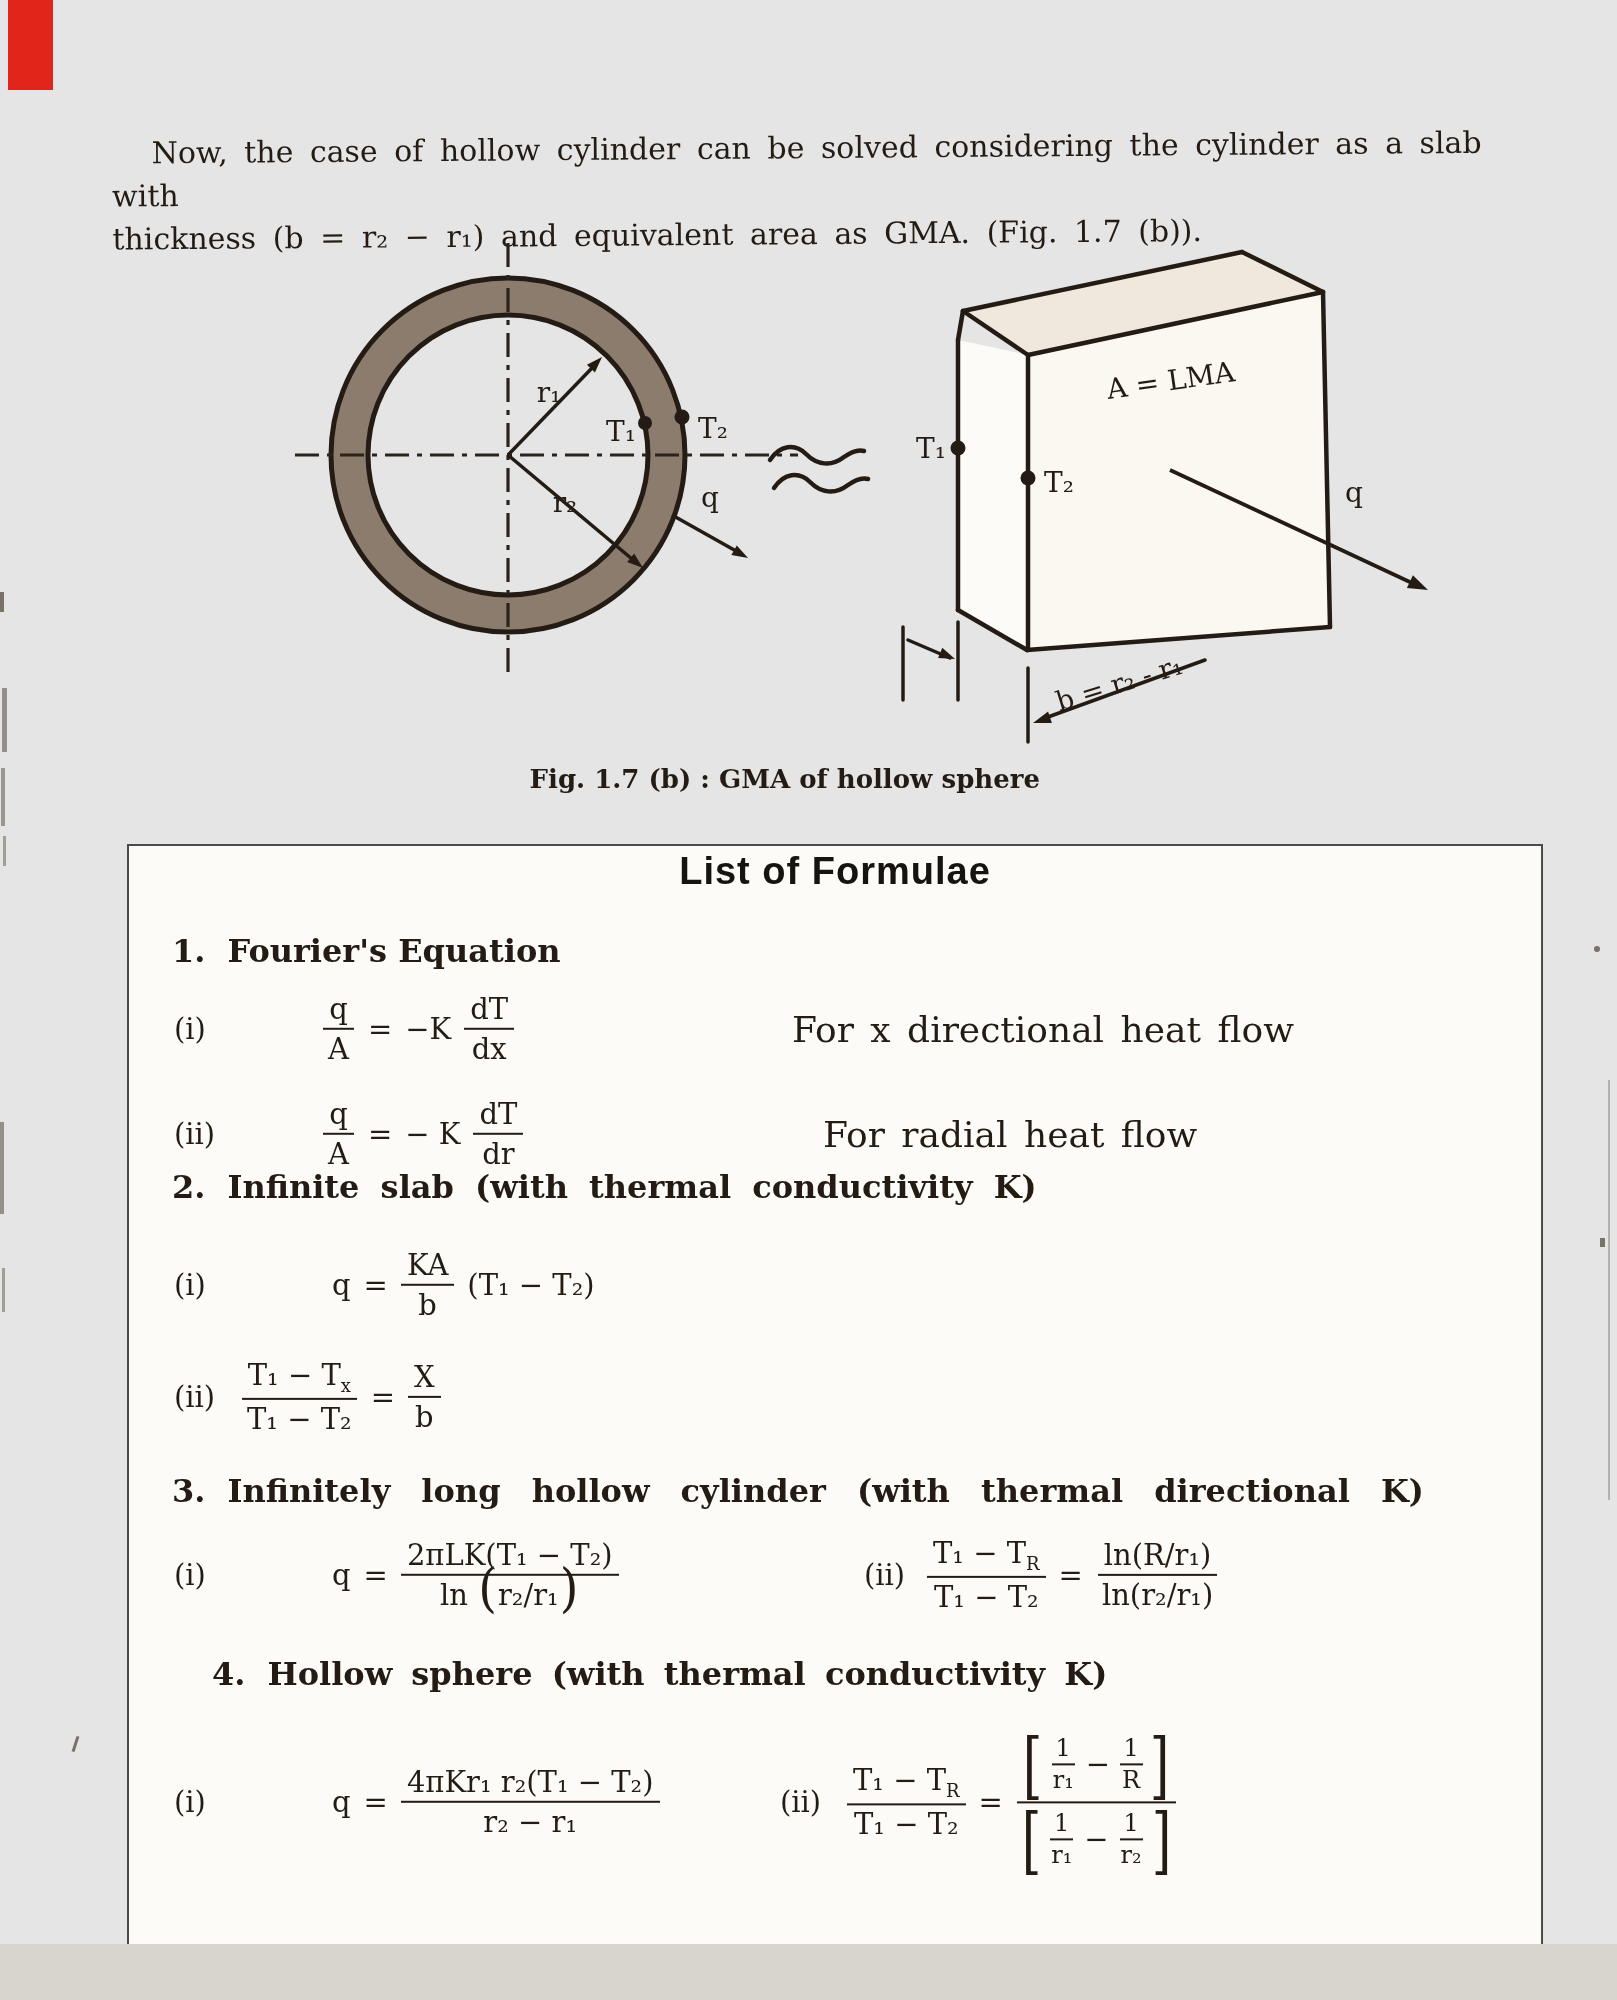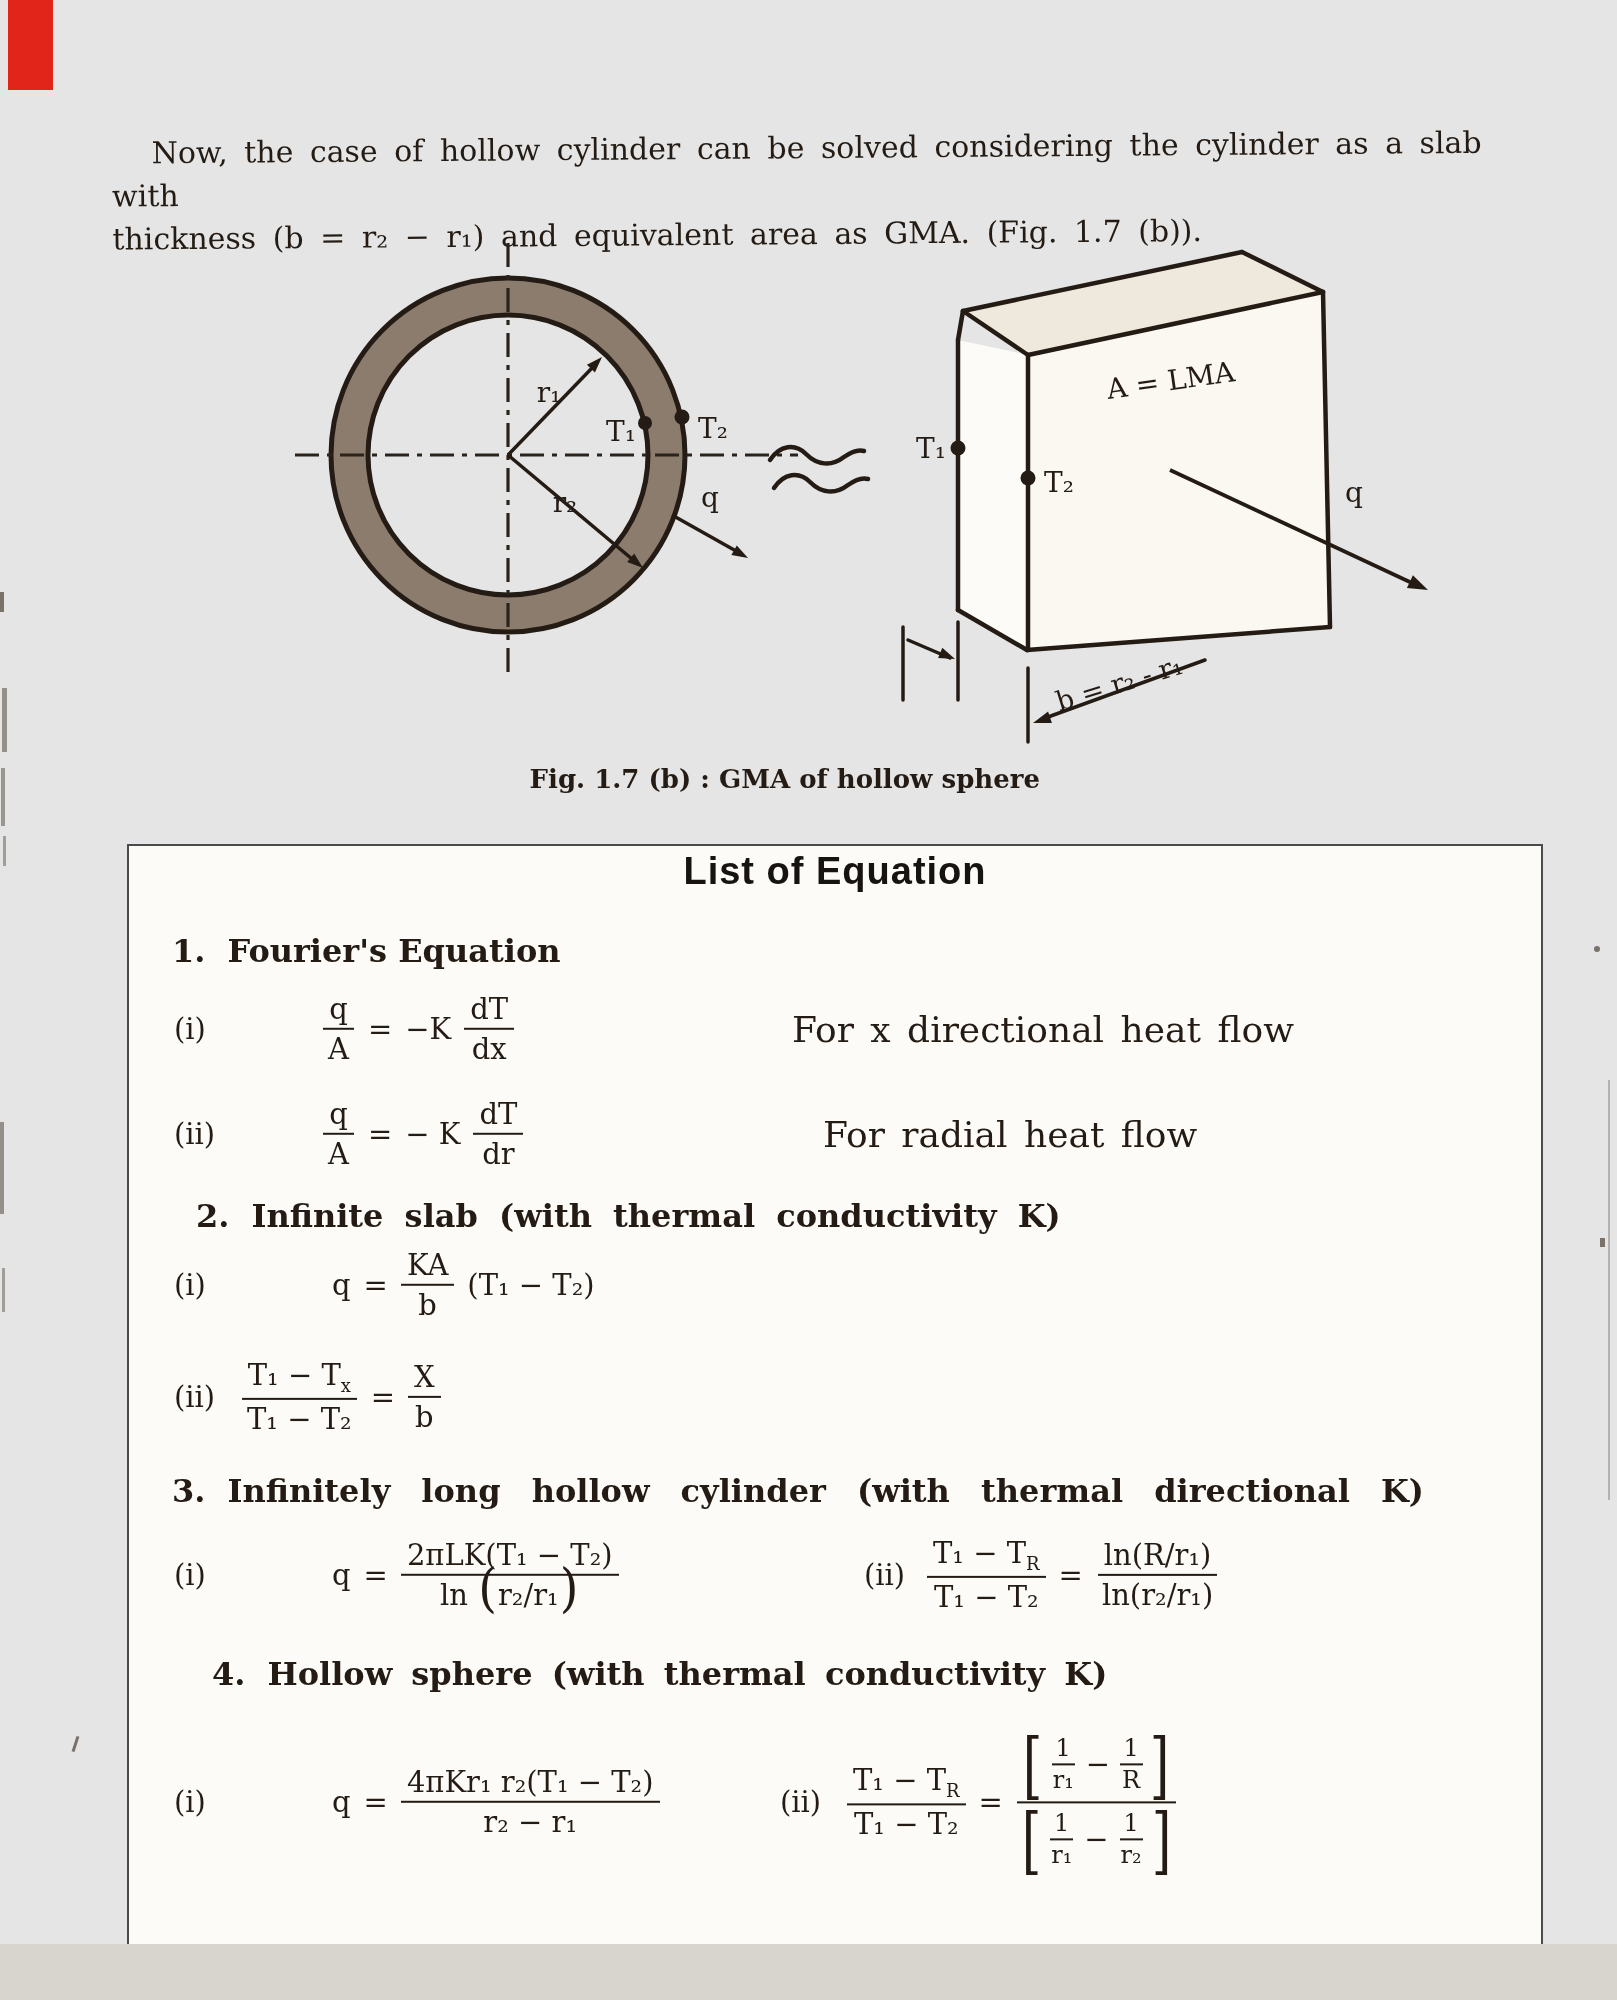--- a/index.html
+++ b/index.html
@@ -137,21 +137,21 @@
       </g>
       <polygon points="955,659 938.1,657.9 942.3,647.7" fill="#241c14"></polygon>
       <polygon points="1033,723 1048.1,711.5 1051.9,722.9" fill="#241c14"></polygon>
       <text x="1122" y="692" font-size="27" text-anchor="middle" transform="rotate(-17 1122 692)">b = r₂ - r₁</text>
     </g>
   </svg>
 
   <div class="caption">Fig. 1.7 (b) : GMA of hollow sphere</div>
 
   <div class="fbox">
-    <div class="ftitle">List of Equation</div>
+    <div class="ftitle">List of Formulae</div>
 
     <div class="fh" style="left:43px;top:86px;">
       <span class="no">1.</span><span>Fourier's Equation</span>
     </div>
 
     <span class="ilabel" style="left:45px;top:183px;">(i)</span>
     <div class="feq" style="left:193px;top:183px;">
       <span class="fr">
           <span class="n">q</span>
           <span class="d">A</span>
@@ -173,21 +173,21 @@
         </span>
       <span>=</span>
       <span>− K</span>
       <span class="fr">
           <span class="n">dT</span>
           <span class="d">dr</span>
         </span>
     </div>
     <span class="fnote" style="left:694px;top:288px;">For radial heat flow</span>
 
-    <div class="fh fh2" style="left:43px;top:351px;margin-left:24px;">
+    <div class="fh fh2" style="left:43px;top:322px;">
       <span class="no">2.</span><span>Infinite slab (with thermal conductivity K)</span>
     </div>
 
     <span class="ilabel" style="left:45px;top:439px;">(i)</span>
     <div class="feq" style="left:203px;top:439px;">
       <span>q</span>
       <span>=</span>
       <span class="fr">
           <span class="n">KA</span>
           <span class="d">b</span>

